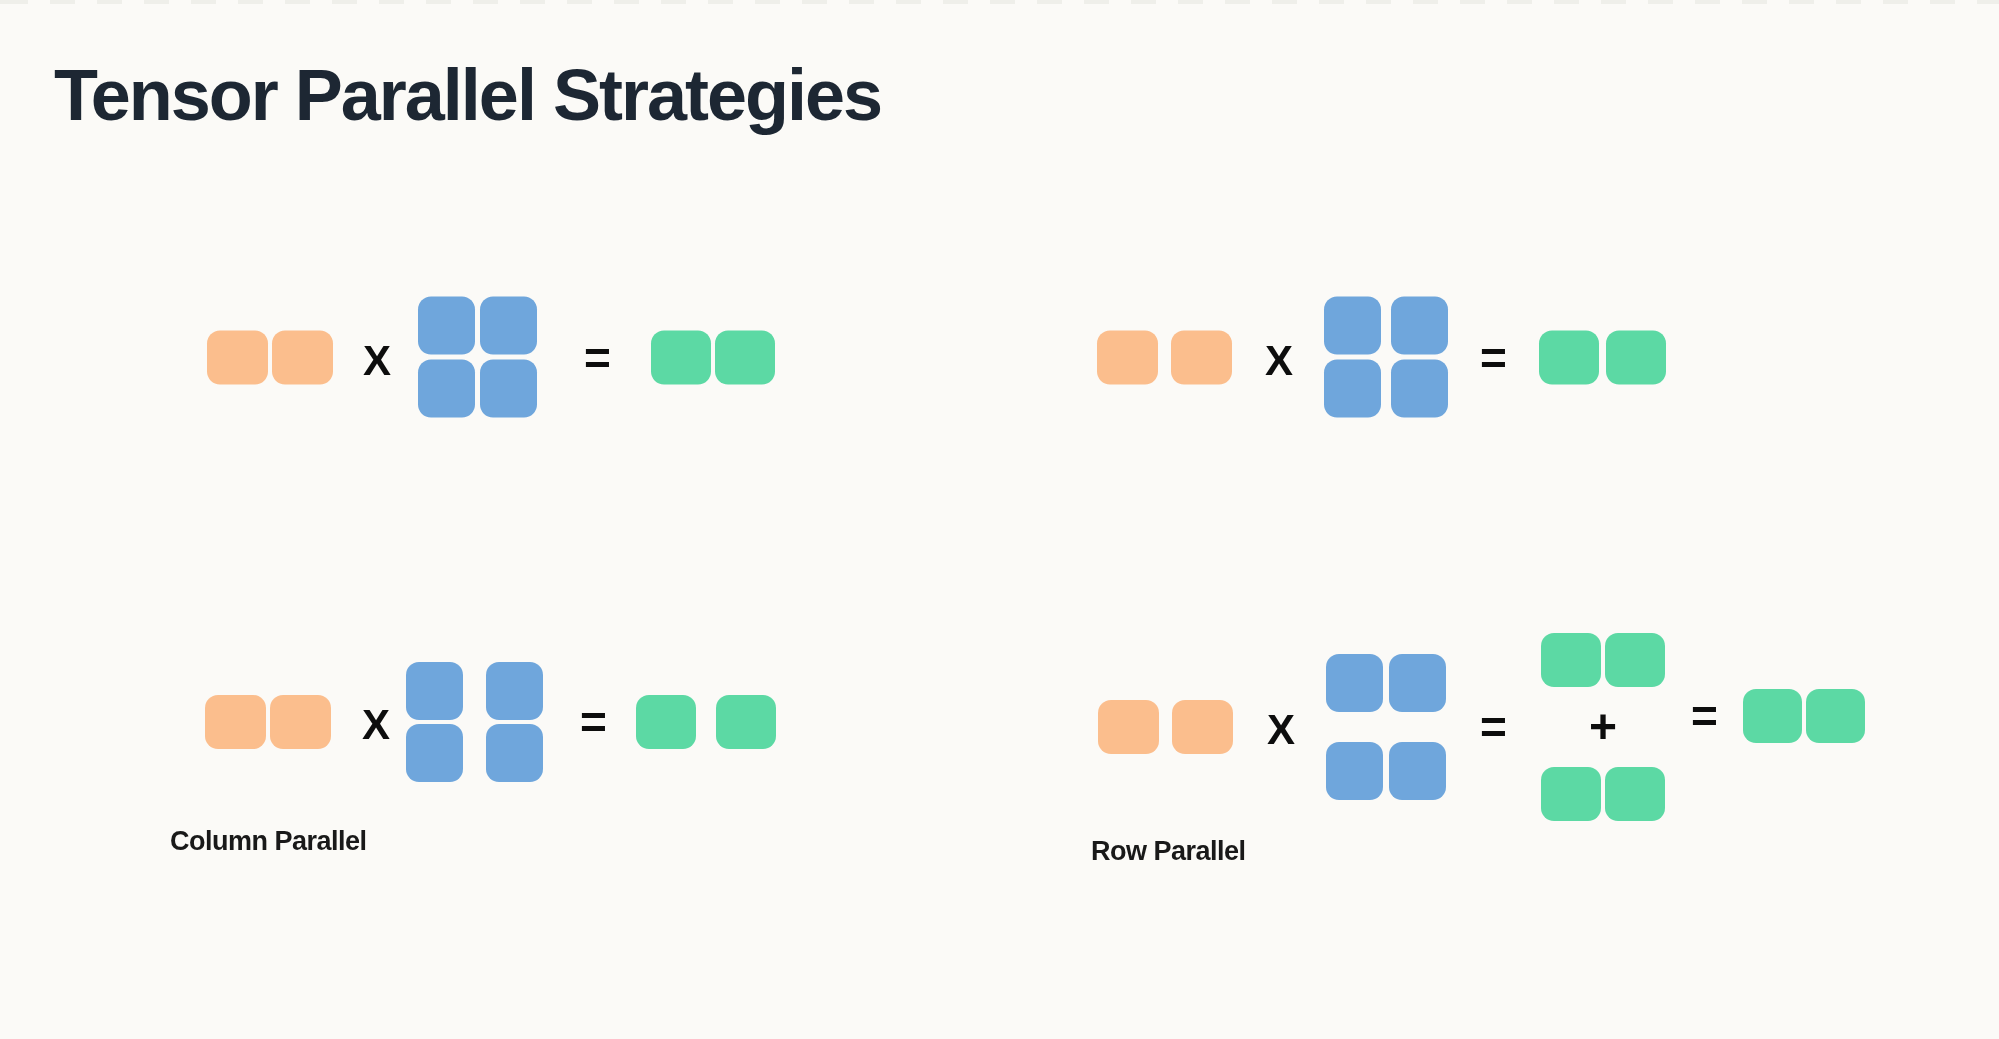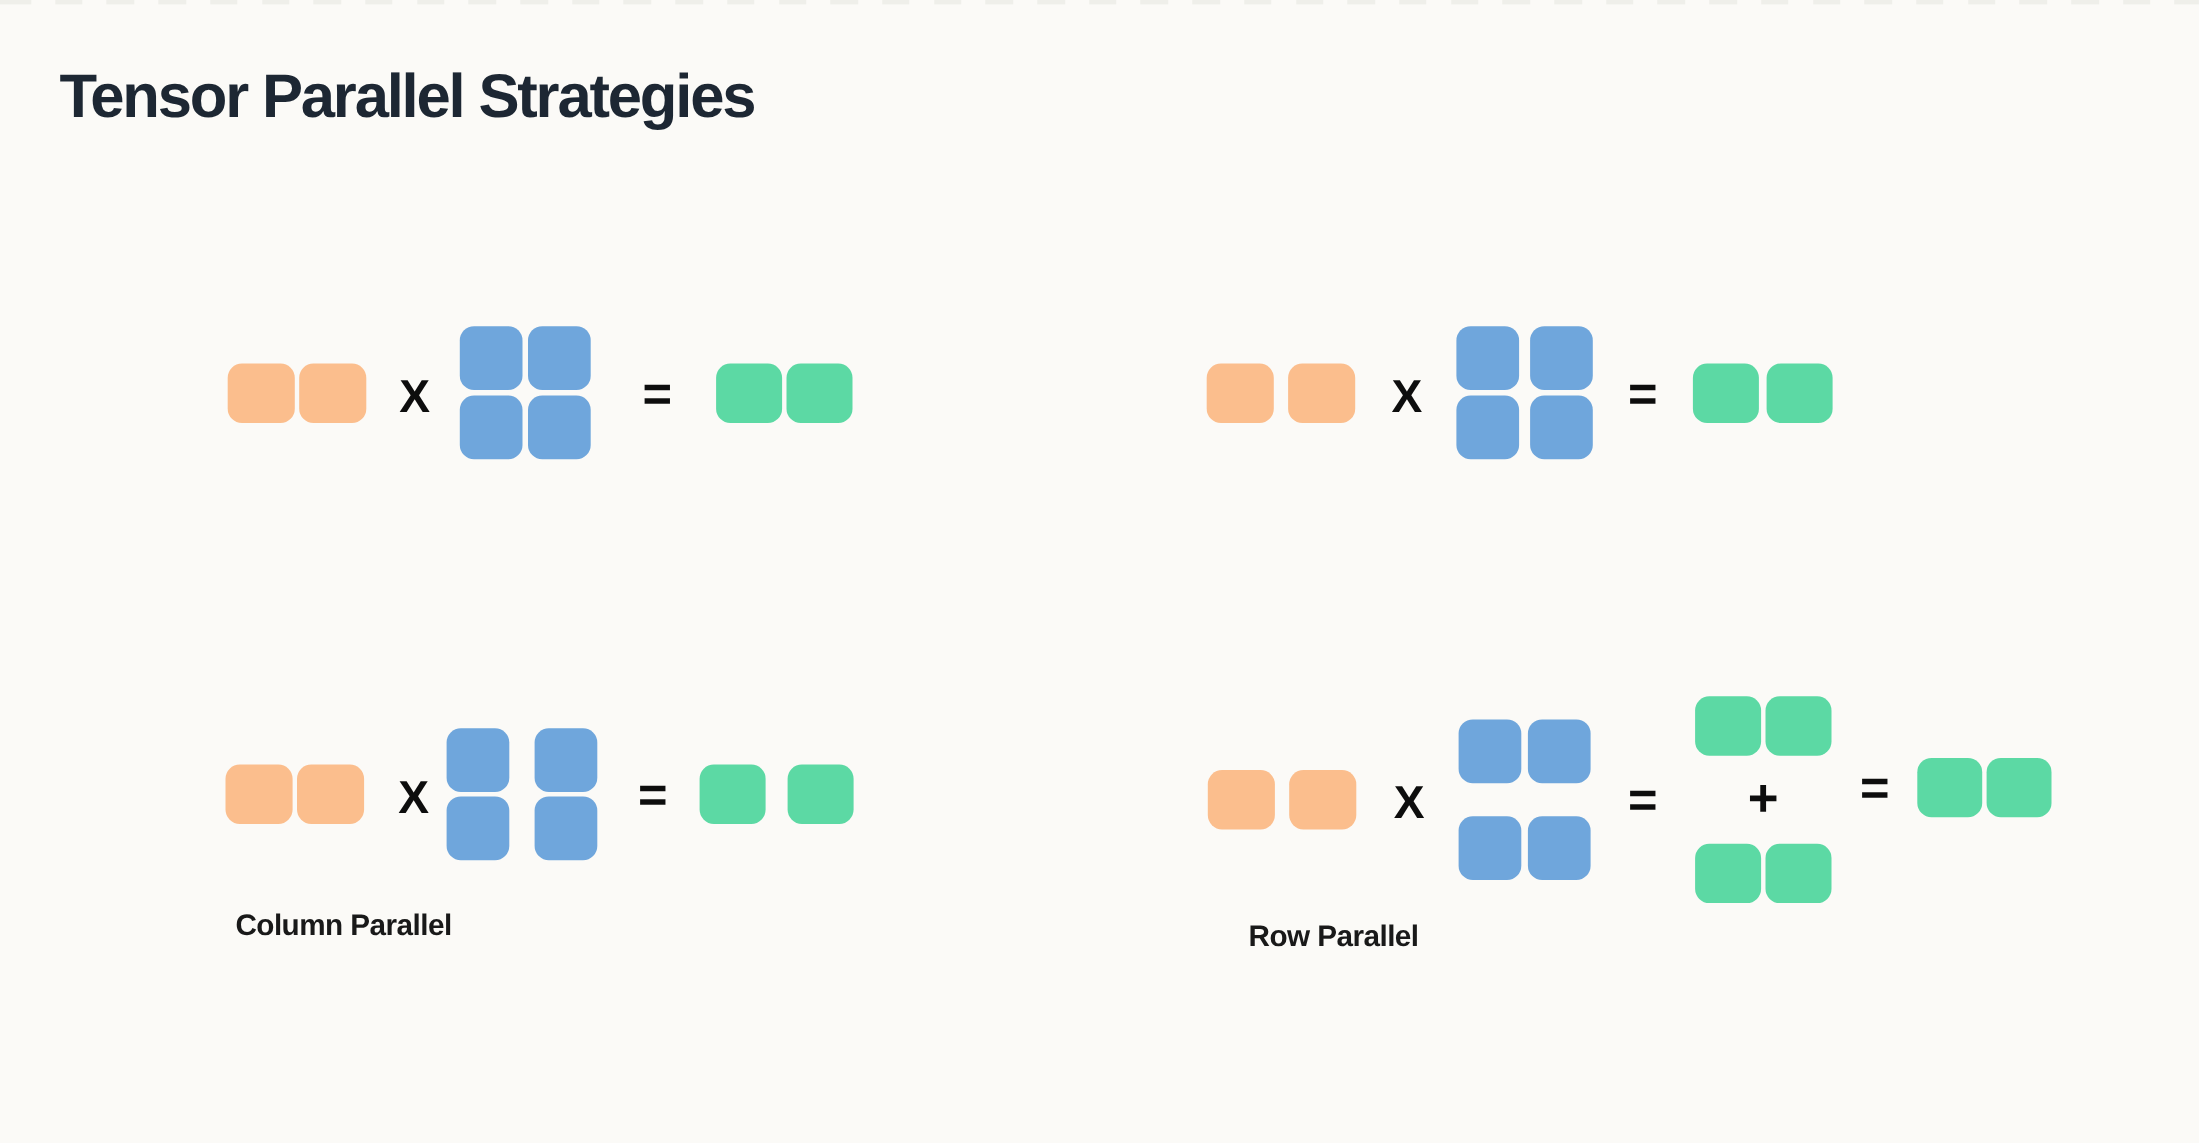--- a/index.html
+++ b/index.html
@@ -24,21 +24,21 @@
 
   
   .edge-pattern{
     position:absolute;left:0;top:0;width:100%;height:4px;
     background:repeating-linear-gradient(to right,var(--c-edge_pattern) 0 25px,transparent 25px 47px);
     background-position:3px 0;
   }
 
   .page-title{
     position:absolute;left:54px;top:59px;
-    font-size:56px;font-weight:700;line-height:1;letter-spacing:-2px;
+    font-size:72px;font-weight:700;line-height:1;letter-spacing:-2px;
     color:var(--c-title);white-space:nowrap;
   }
 
   
   .group{position:absolute;display:flex;align-items:center;}
   .blk{border-radius:13px;flex:0 0 auto;}
   .orange{width:61px;height:54px;background:var(--c-input);}
   .green{width:60px;height:54px;background:var(--c-output);}
   .bcell{width:57px;height:58px;background:var(--c-weight);border-radius:13px;}
   .pair{display:flex;}
@@ -79,21 +79,21 @@
   #g4 .bgrid{margin-left:31px;gap:30px 6px;}
   #g4 .op-eq1{margin-left:34px;}
   .sumcol{display:flex;flex-direction:column;align-items:center;gap:16px;margin-left:34px;flex:0 0 auto;}
   .sumcol .pair{gap:4px;}
   #g4 .op-eq2{margin-left:26px;transform:translateY(-11px);}
   #g4 .pair.final{margin-left:25px;gap:4px;transform:translateY(-11px);}
   #g4 .pair.final .green{width:59px;}
 
   .caption{
     position:absolute;font-size:27px;font-weight:700;letter-spacing:-0.5px;
-    color:var(--c-label);white-space:nowrap;margin-left:44px;
+    color:var(--c-label);white-space:nowrap;
   }
   #cap-col{left:170px;top:826px;}
   #cap-row{left:1091px;top:836px;}
 </style>
 </head>
 <body>
 
 <div class="canvas">
 
   <div class="edge-pattern"></div>

